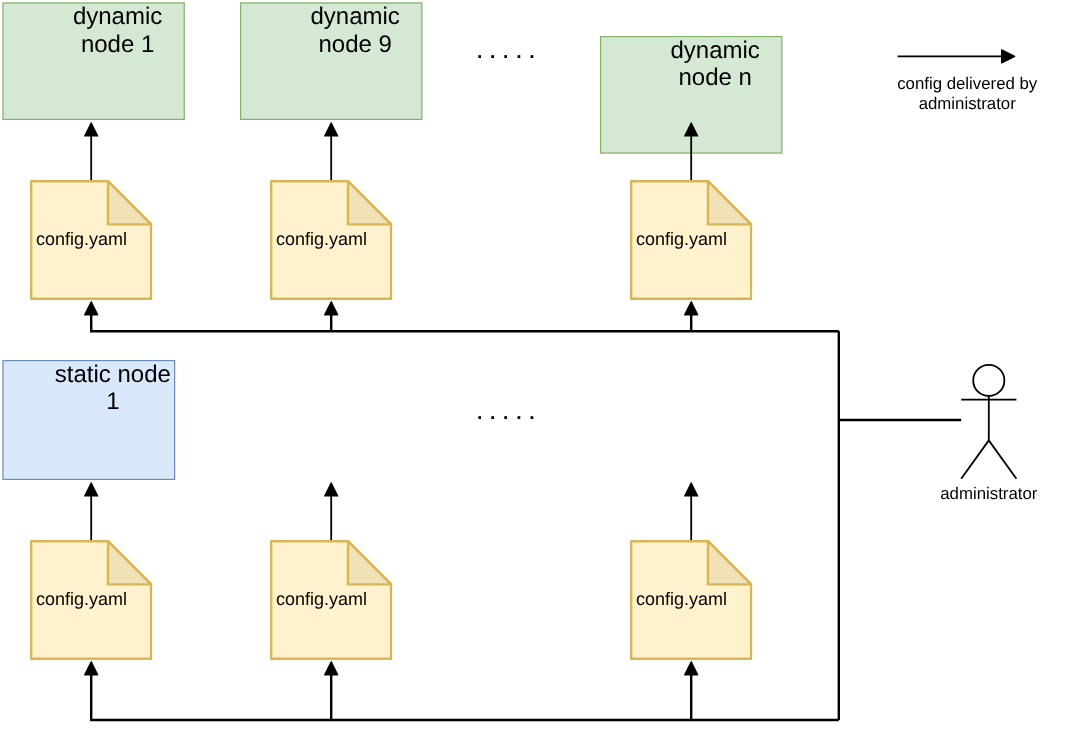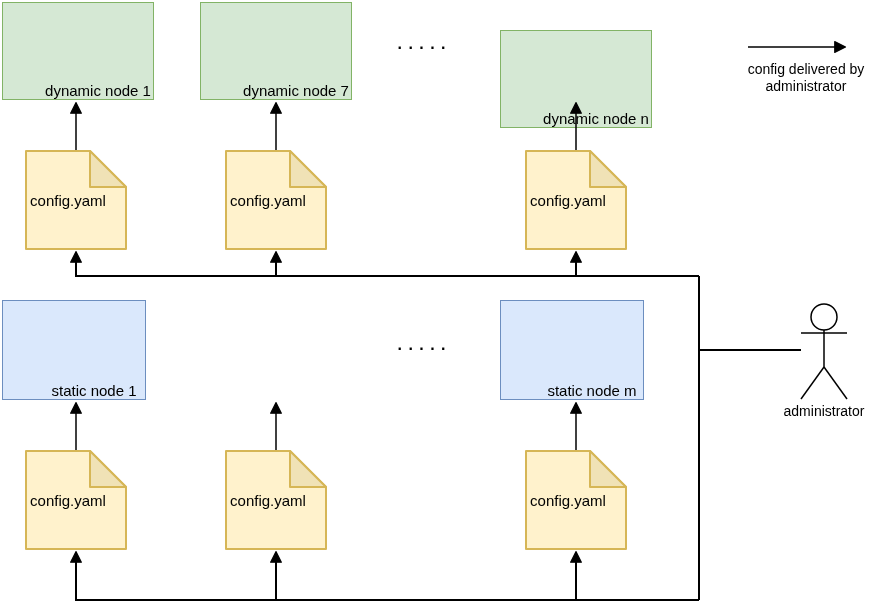--- a/index.html
+++ b/index.html
@@ -2,22 +2,22 @@
 <html style="--dynamic-fill: #d5e8d4; --dynamic-stroke: #82b366; --static-fill: #dae8fc; --static-stroke: #6c8ebf; --config-fill: #fff2cc; --config-stroke: #d6b656; --config-fold: #f0e2b6; --line-color: #000000; --text-color: #000000;"><head>
 <meta charset="utf-8">
 <style>
   html,body{margin:0;padding:0;background:#fff;}
   .canvas{
     position:relative;width:889px;height:612px;background:#fff;overflow:hidden;
     font-family:"Liberation Sans",sans-serif;color:var(--text-color,#000);
   }
   .wires{position:absolute;left:0;top:0;z-index:3;pointer-events:none;}
   .node{
-    position:absolute;display:flex;align-items:flex-end;justify-content:center;
-    font-size:15px;text-align:center;z-index:2;box-sizing:border-box;padding-left:40px;
+    position:absolute;display:flex;align-items:flex-start;justify-content:center;
+    font-size:20px;text-align:center;z-index:2;box-sizing:border-box;padding-left:40px;
   }
   .node.dynamic{width:152px;height:98px;background:var(--dynamic-fill);border:1px solid var(--dynamic-stroke);}
   .node.static{width:144px;height:100px;background:var(--static-fill);border:1px solid var(--static-stroke);}
   .doc{position:absolute;width:102px;height:100px;z-index:2;font-size:15px;}
   .doc svg{position:absolute;left:0;top:0;}
   .doc .doclabel{position:absolute;left:0;right:16px;top:50%;transform:translateY(-50%);text-align:center;}
   .ellipsis{
     position:absolute;width:70px;text-align:center;z-index:2;
     font-size:16px;font-weight:bold;letter-spacing:1px;white-space:pre;
   }
@@ -75,34 +75,31 @@
       <path d="M801,333 L847,333"></path>
       <path d="M824,367 L801,399"></path>
       <path d="M824,367 L847,399"></path>
     </g>
   </svg>
 
   <div class="node dynamic" style="left:2px;top:2px;">
     <span>dynamic node 1</span>
   </div>
   <div class="node dynamic" style="left:200px;top:2px;">
-    <span>dynamic node 7</span>
+    <span>dynamic node 9</span>
   </div>
   <div class="ellipsis" style="left:387px;top:35px;">. . . . .</div>
   <div class="node dynamic" style="left:500px;top:2px;margin-top:28px;">
     <span>dynamic node n</span>
   </div>
 
   <div class="node static" style="left:2px;top:300px;">
     <span>static node 1</span>
   </div>
   <div class="ellipsis" style="left:387px;top:336px;">. . . . .</div>
-  <div class="node static" style="left:500px;top:300px;">
-    <span>static node m</span>
-  </div>
 
   <div class="doc" style="left:25px;top:150px;">
     <svg width="102" height="100" viewBox="0 0 102 100">
       <path d="M1,1 L65,1 L101,37 L101,99 L1,99 Z" style="fill:var(--config-fill);stroke:var(--config-stroke);stroke-width:2;stroke-linejoin:round;"></path>
       <path d="M65,1 L65,37 L101,37 Z" style="fill:var(--config-fold);stroke:var(--config-stroke);stroke-width:2;stroke-linejoin:round;"></path>
     </svg>
     <span class="doclabel">config.yaml</span>
   </div>
   <div class="doc" style="left:225px;top:150px;">
     <svg width="102" height="100" viewBox="0 0 102 100">

